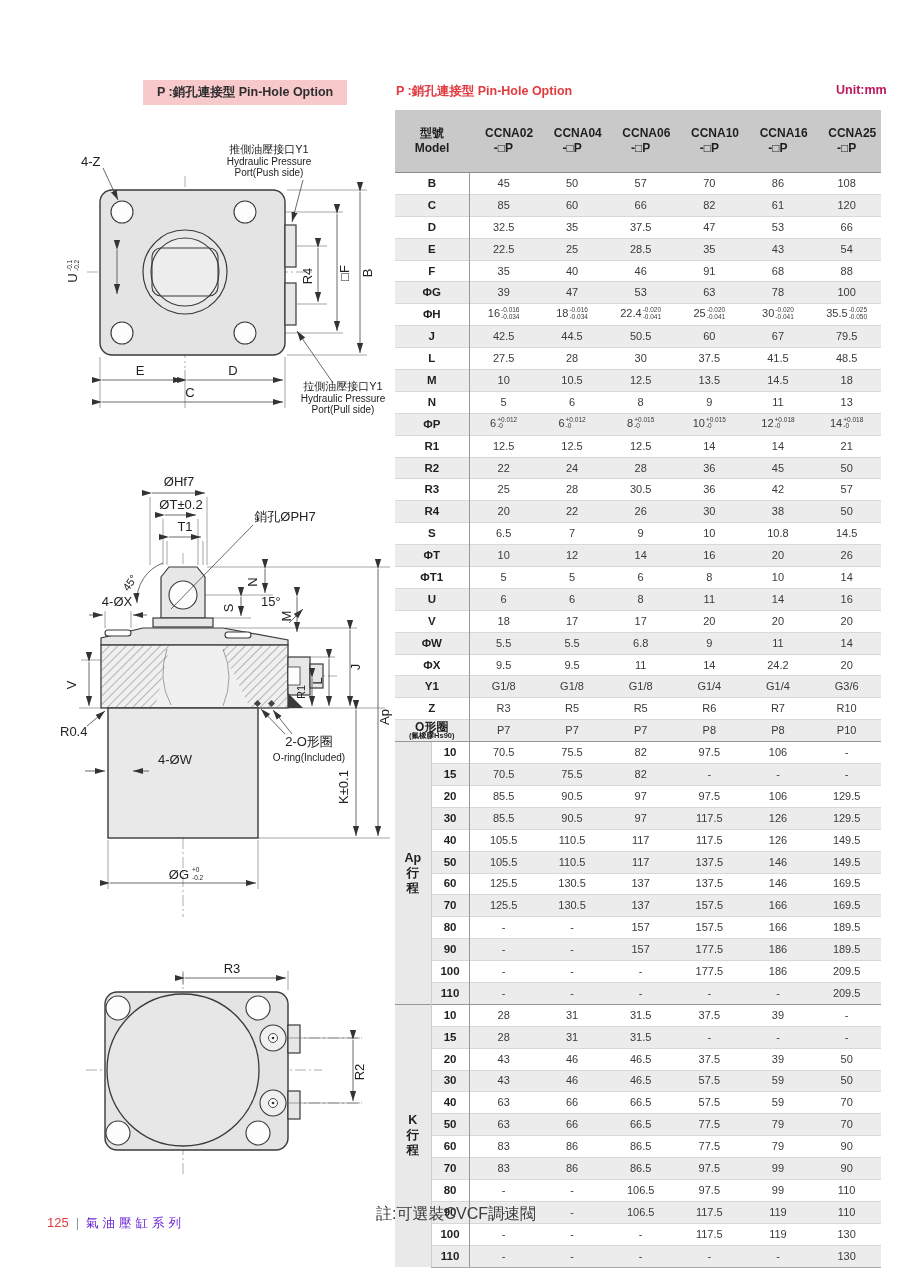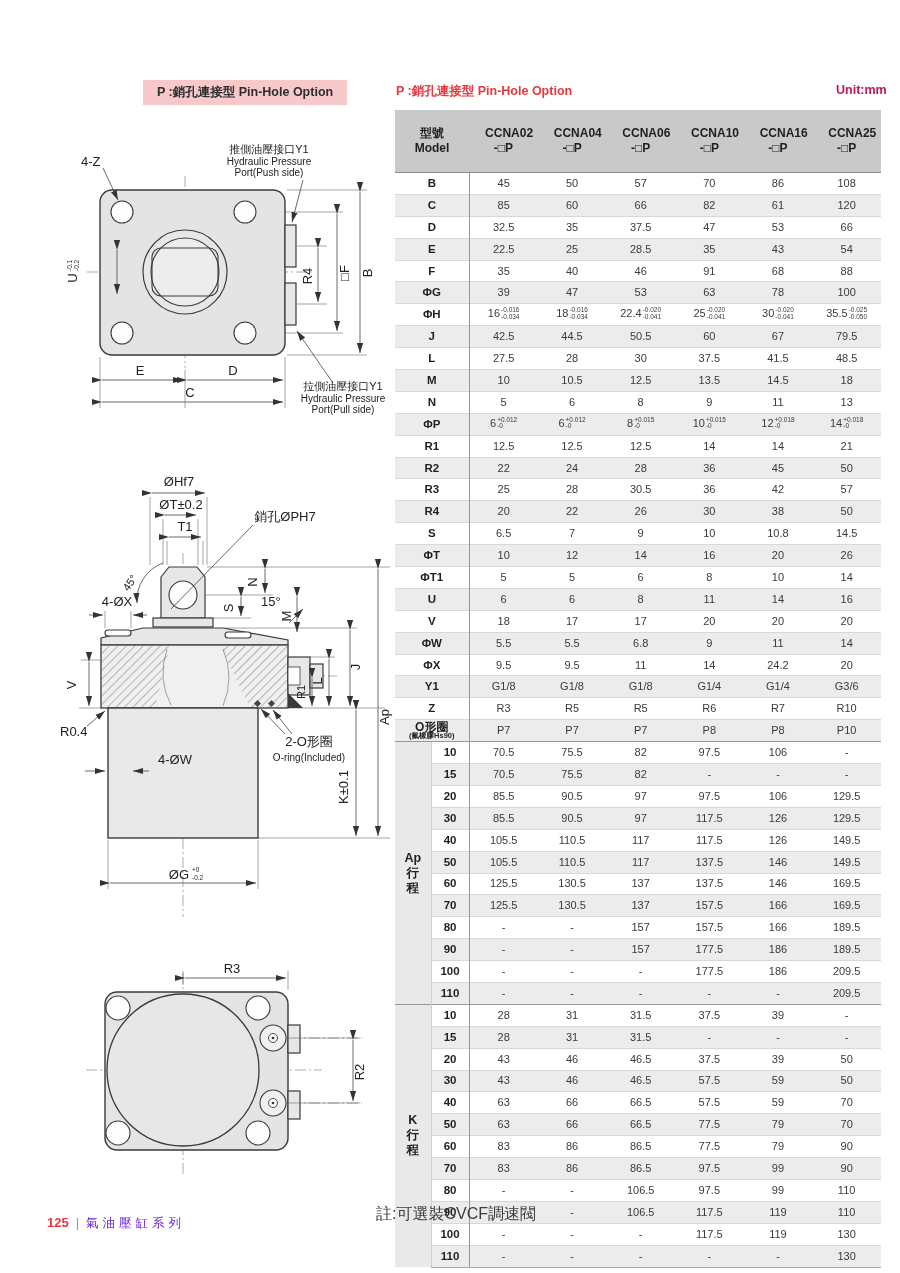--- a/index.html
+++ b/index.html
@@ -29,21 +29,21 @@
   #dims tr.st th,#dims tr.st td{border-top:1px solid #979797}
   #dims tbody tr:last-child th,#dims tbody tr:last-child td{border-bottom:1px solid #aaa}
   .tol{display:inline-block;vertical-align:middle;margin-left:1px;font-size:6.5px;line-height:6.5px;
        text-align:left;transform:translateY(-1px)}
   .tol span{display:block}
   .l1{font-size:12px;font-weight:bold;line-height:10px}
   .l2{font-size:7.5px;font-weight:bold;line-height:8px}
 
   .note{position:absolute;left:376px;top:1204px;font-size:16px;color:#3d3d3d}
   .footer{position:absolute;left:47px;top:1215px;font-size:13px;white-space:nowrap}
-  .footer .pg{color:#e23a3f;font-weight:bold}
+  .footer .pg{color:#e23a3f;font-weight:normal}
   .footer .sep{color:#999;margin:0 7px;font-weight:normal}
   .footer .series{letter-spacing:4px;color:#6d28d9;font-size:12.5px}
 
   
   svg.draw{position:absolute}
   svg text{font-family:"Liberation Sans",sans-serif;fill:#222}
   .ol{fill:#e4e4e4;stroke:#3a3a3a;stroke-width:1.4}
   .ol2{fill:#e7e7e7;stroke:#3a3a3a;stroke-width:1.2}
   .wh{fill:#fdfdfd;stroke:#3a3a3a;stroke-width:1.1}
   .dim{stroke:#444;stroke-width:0.8;fill:none}

